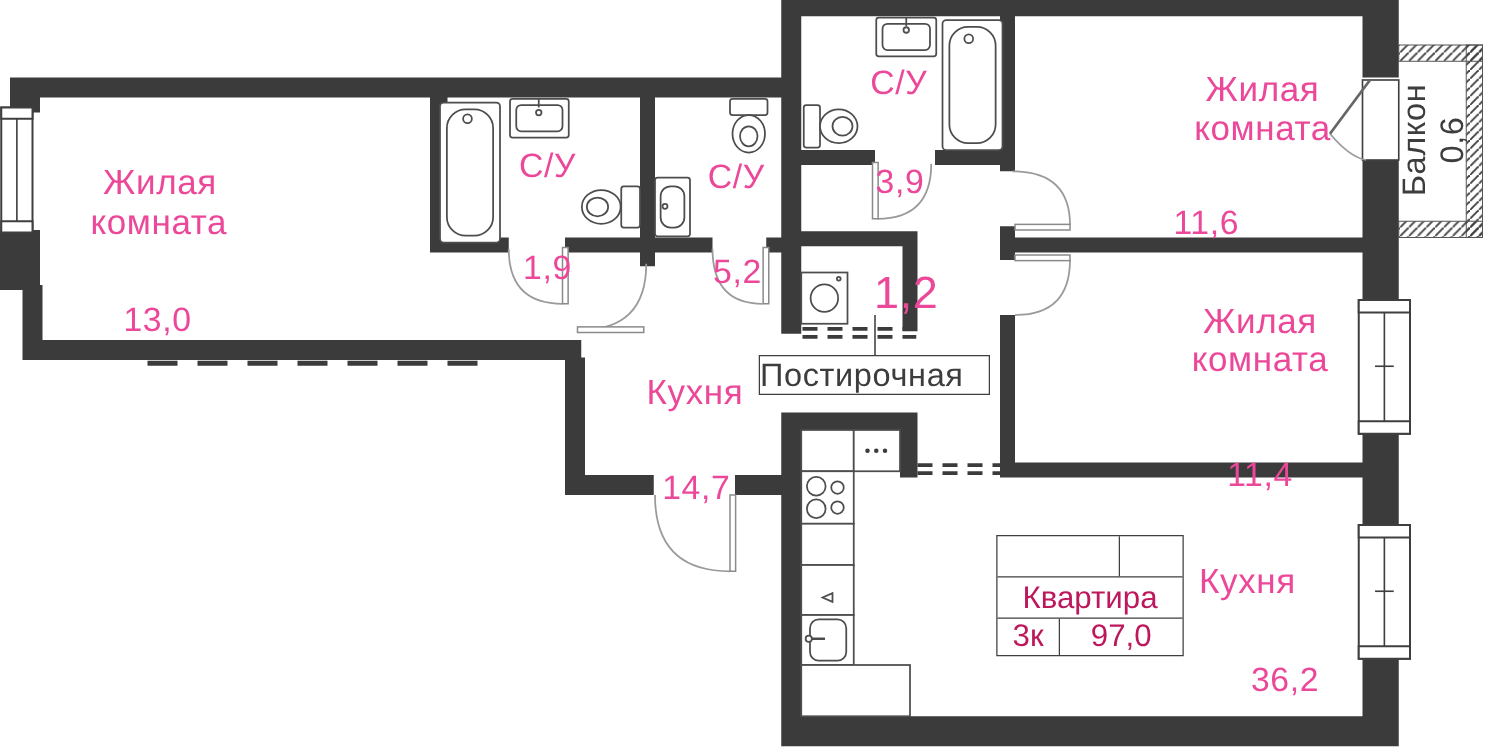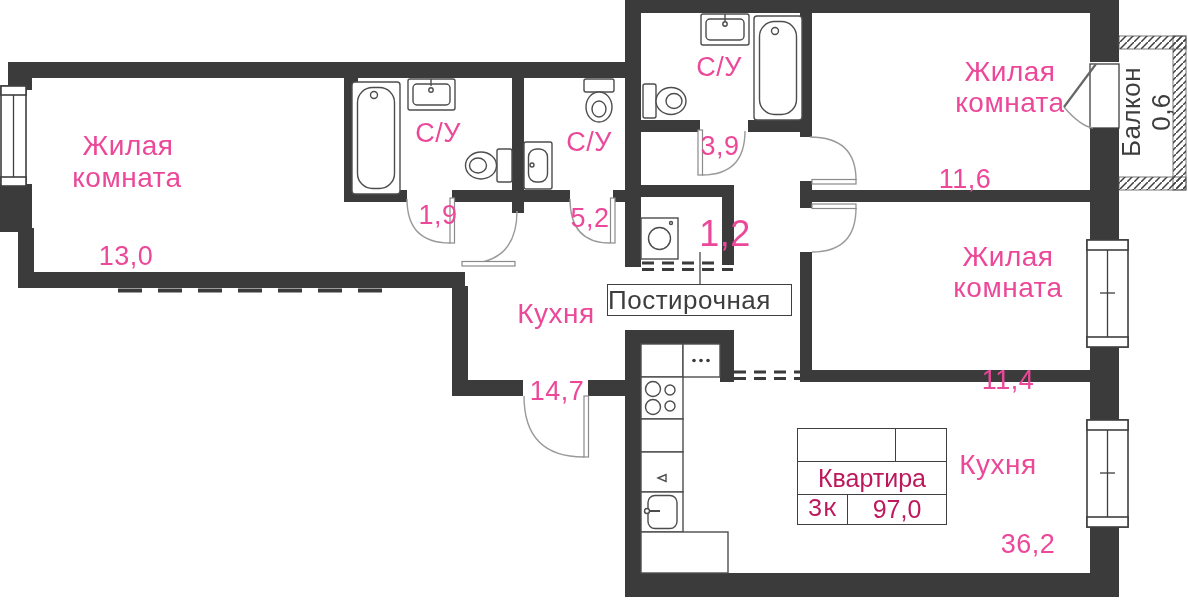--- a/index.html
+++ b/index.html
@@ -19,21 +19,21 @@
        justify-content:flex-start;font-size:26px;color:#3d3d3d;letter-spacing:.5px;z-index:6;}
   .tbl{position:absolute;left:797px;top:428px;width:148px;border:1.5px solid #3f3f3f;
        background:#fff;z-index:6;color:#be185d;}
   .tbl .r{display:flex;align-items:center;justify-content:center;font-size:25px;}
   .tbl .r1{height:32px;border-bottom:1.5px solid #3f3f3f;}
   .tbl .r1 .c1{flex:0 0 97px;height:100%;border-right:1.5px solid #3f3f3f;}
   .tbl .r1 .c2{flex:1;height:100%;}
   .tbl .r2{height:32px;border-bottom:1.5px solid #3f3f3f;}
   .tbl .r3{height:29px;}
   .tbl .r3 .c1{flex:0 0 49px;height:100%;border-right:1.5px solid #3f3f3f;
-       display:flex;align-items:center;justify-content:center;font-family:Liberation Mono, monospace;}
+       display:flex;align-items:center;justify-content:center;}
   .tbl .r3 .c2{flex:1;height:100%;display:flex;align-items:center;justify-content:center;}
 </style>
 </head>
 <body>
 
 <div id="stage">
 
 <svg id="drawing" width="1188" height="600" viewBox="0 0 1188 600">
   <defs>
     <pattern id="hatch" width="7" height="7" patternUnits="userSpaceOnUse">

